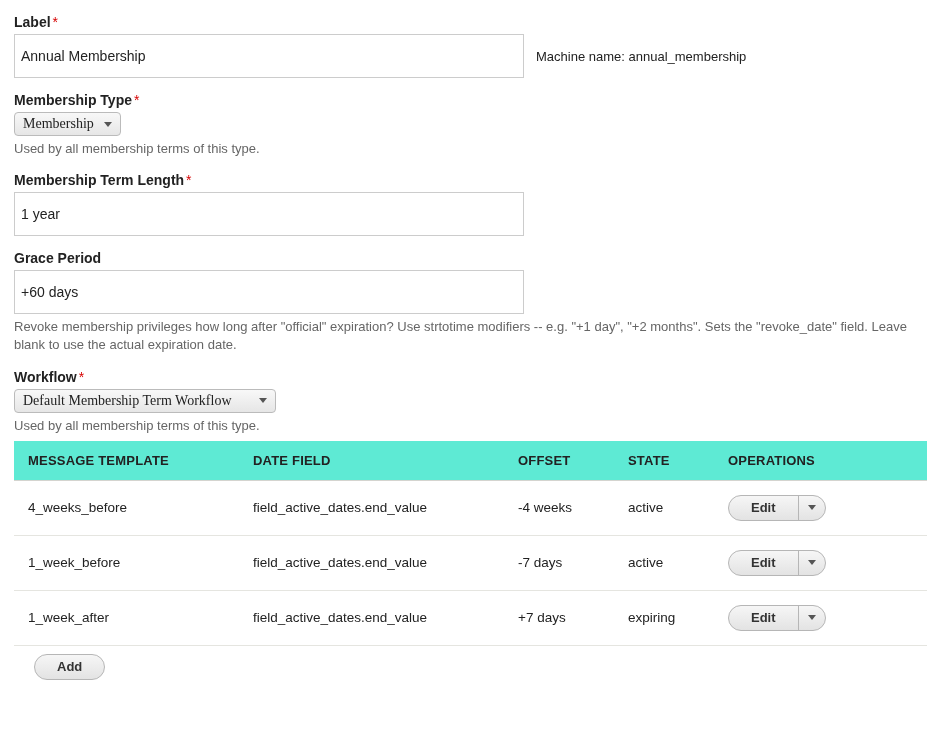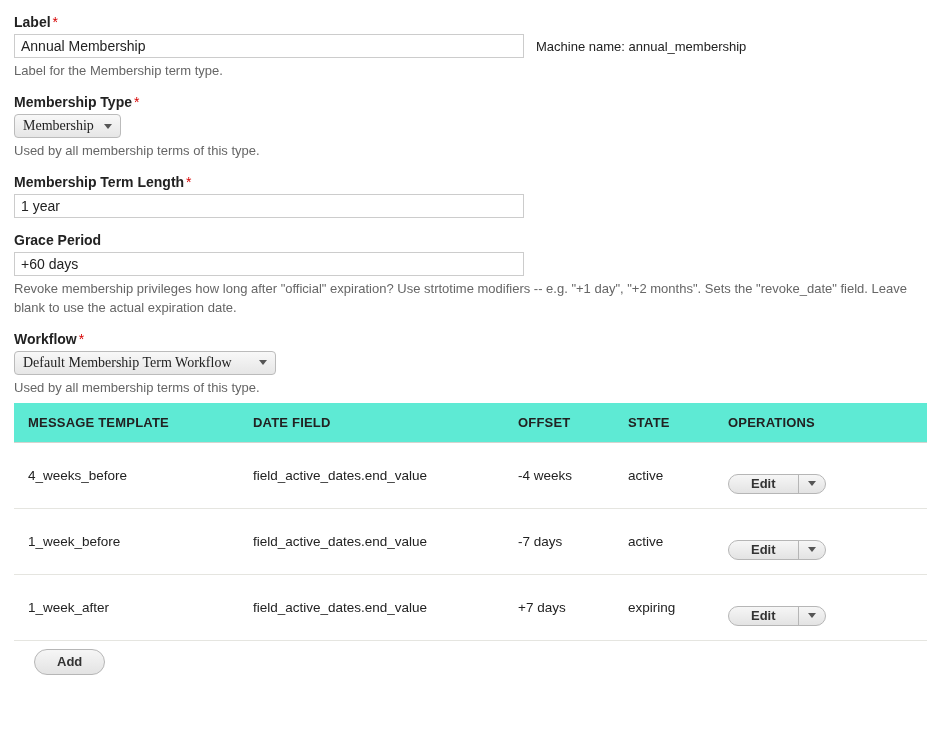--- a/index.html
+++ b/index.html
@@ -25,21 +25,21 @@
     font-weight: normal;
     margin-left: 2px;
   }
   .text-input {
     border: 1px solid #ccc;
     background: #fff;
     padding: 0 6px;
     font-size: 14px;
     color: #222;
     font-family: inherit;
-    height: 24px;
+    height: 44px;
     line-height: 18px;
   }
   .text-input.wide { width: 510px; }
   .desc {
     color: #666;
     font-size: 13px;
     margin-top: 4px;
     line-height: 1.4;
   }
   .label-row { display: flex; align-items: center; }
@@ -89,22 +89,21 @@
     font-size: 13.5px;
     color: #222;
   }
   .op-btn {
     display: inline-flex;
     align-items: stretch;
     border-radius: 14px;
     overflow: hidden;
     border: 1px solid #b6b6b6;
     background: linear-gradient(#f6f6f6, #e3e3e3);
-    height: 20px;
-    margin-top: 17px;
+    height: 26px;
   }
   .op-btn .main {
     padding: 0 22px;
     display: flex;
     align-items: center;
     font-size: 13px;
     font-weight: bold;
     color: #333;
     border-right: 1px solid #b6b6b6;
   }
@@ -146,21 +145,20 @@
   <label class="form-label">
     <span>Label</span><span class="required">*</span>
   </label>
   <div class="label-row">
     <input type="text" class="text-input wide" value="Annual Membership" style="">
     <span class="machine-name">
       <span>Machine name:</span>
       <span>annual_membership</span>
     </span>
   </div>
-  <div class="desc">Label for the Membership term type.</div>
 </div>
 
 
 <div class="form-item">
   <label class="form-label">
     <span>Membership Type</span><span class="required">*</span>
   </label>
   <div class="select-wrap">
     <span>Membership</span>
     <span class="caret"></span>

